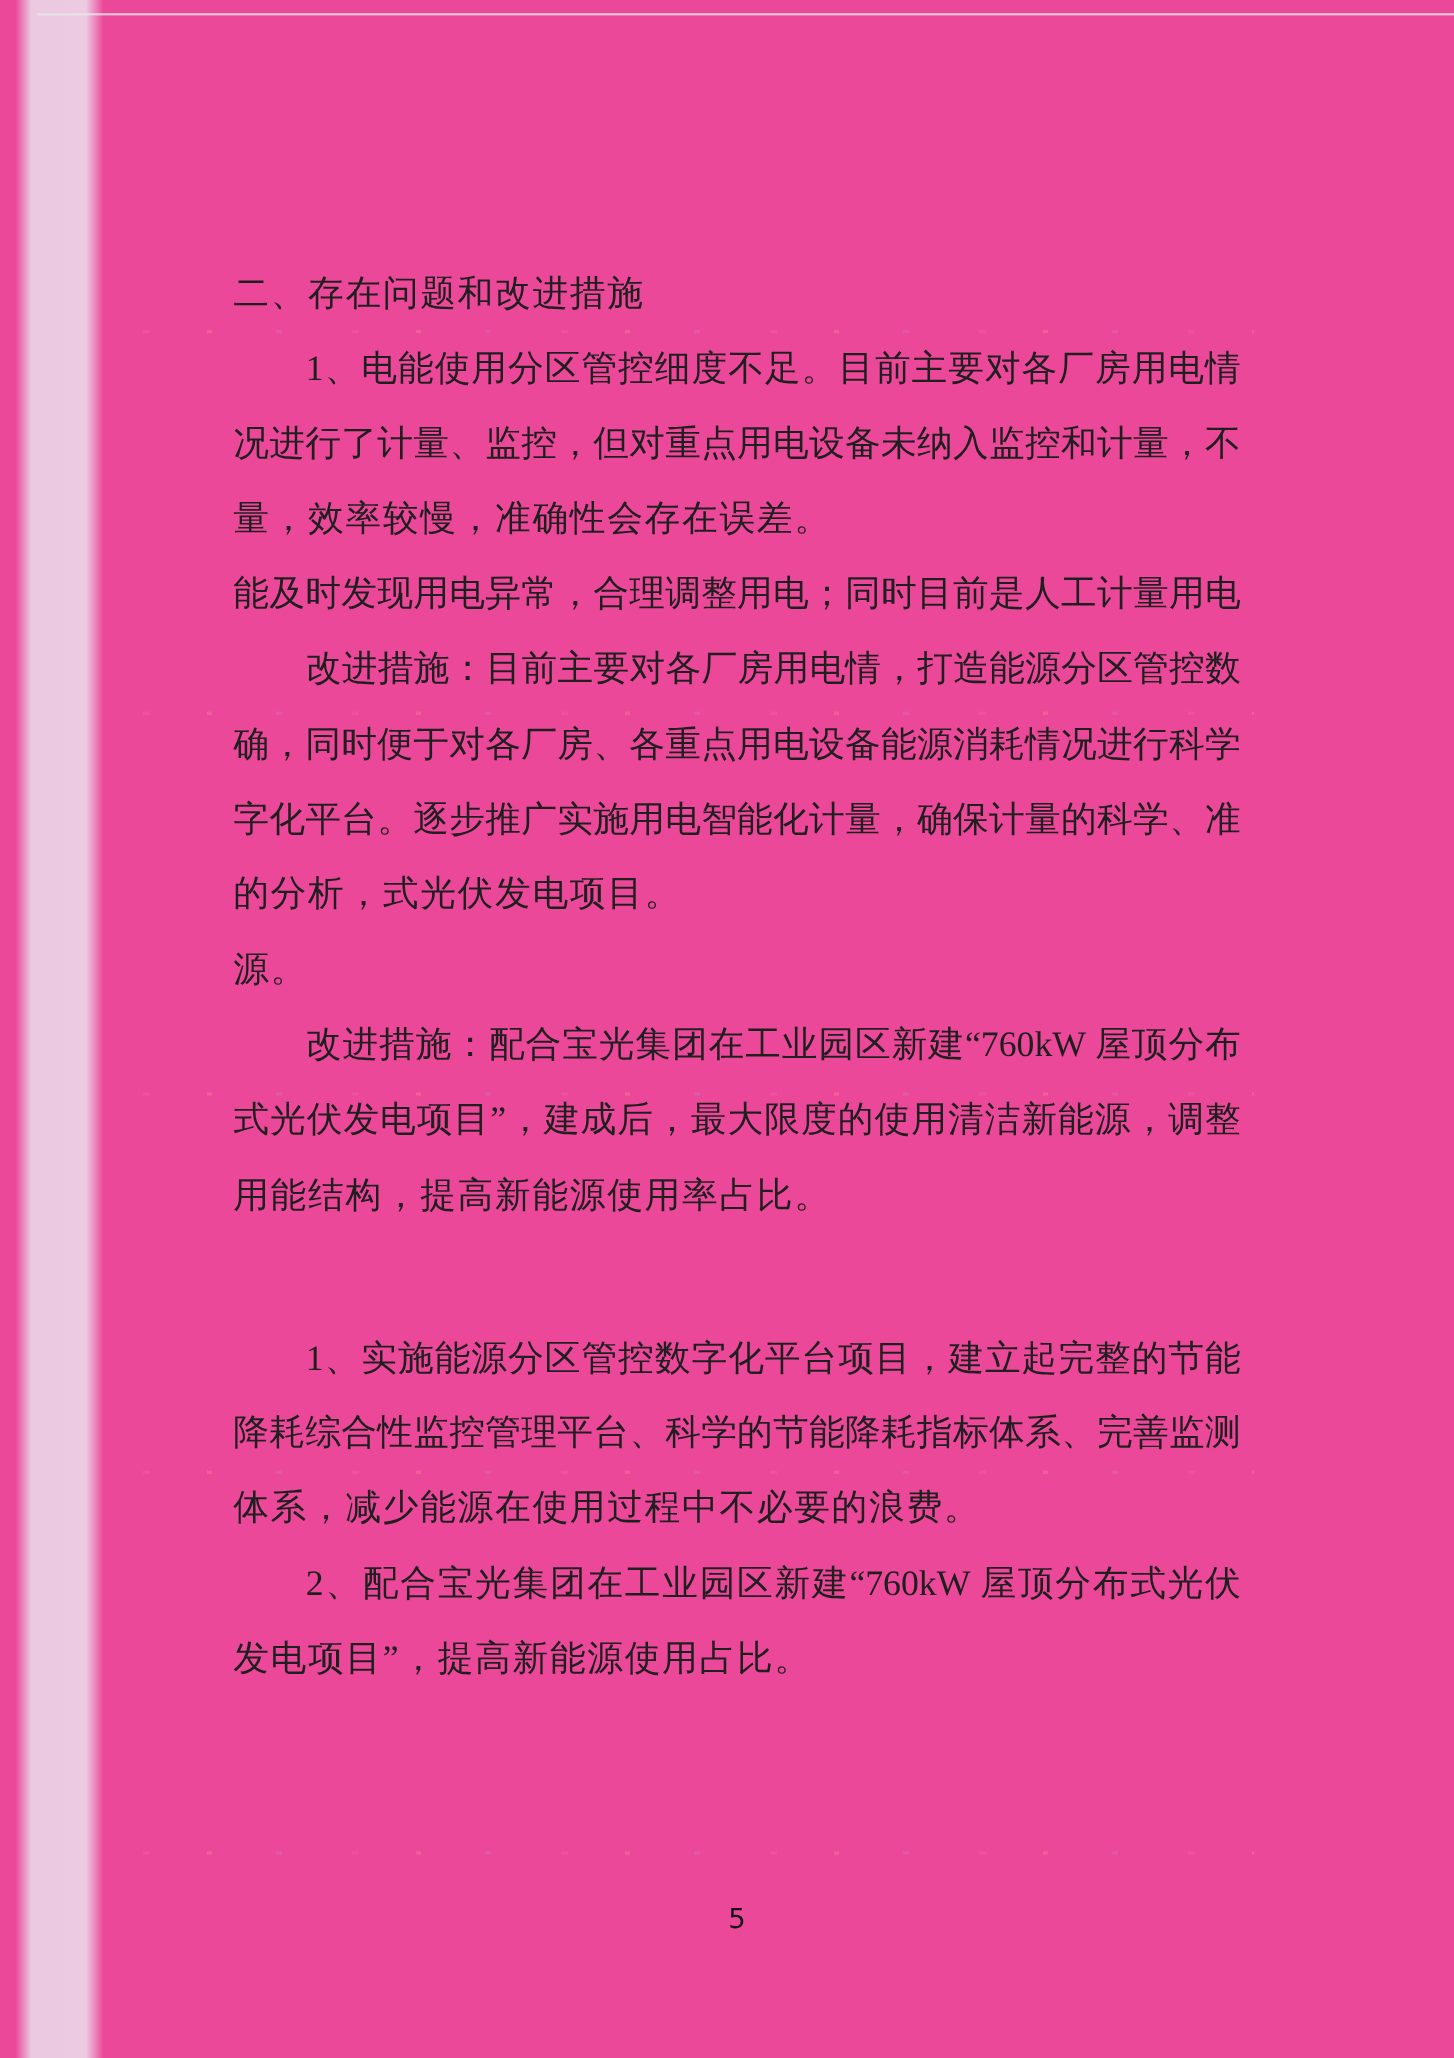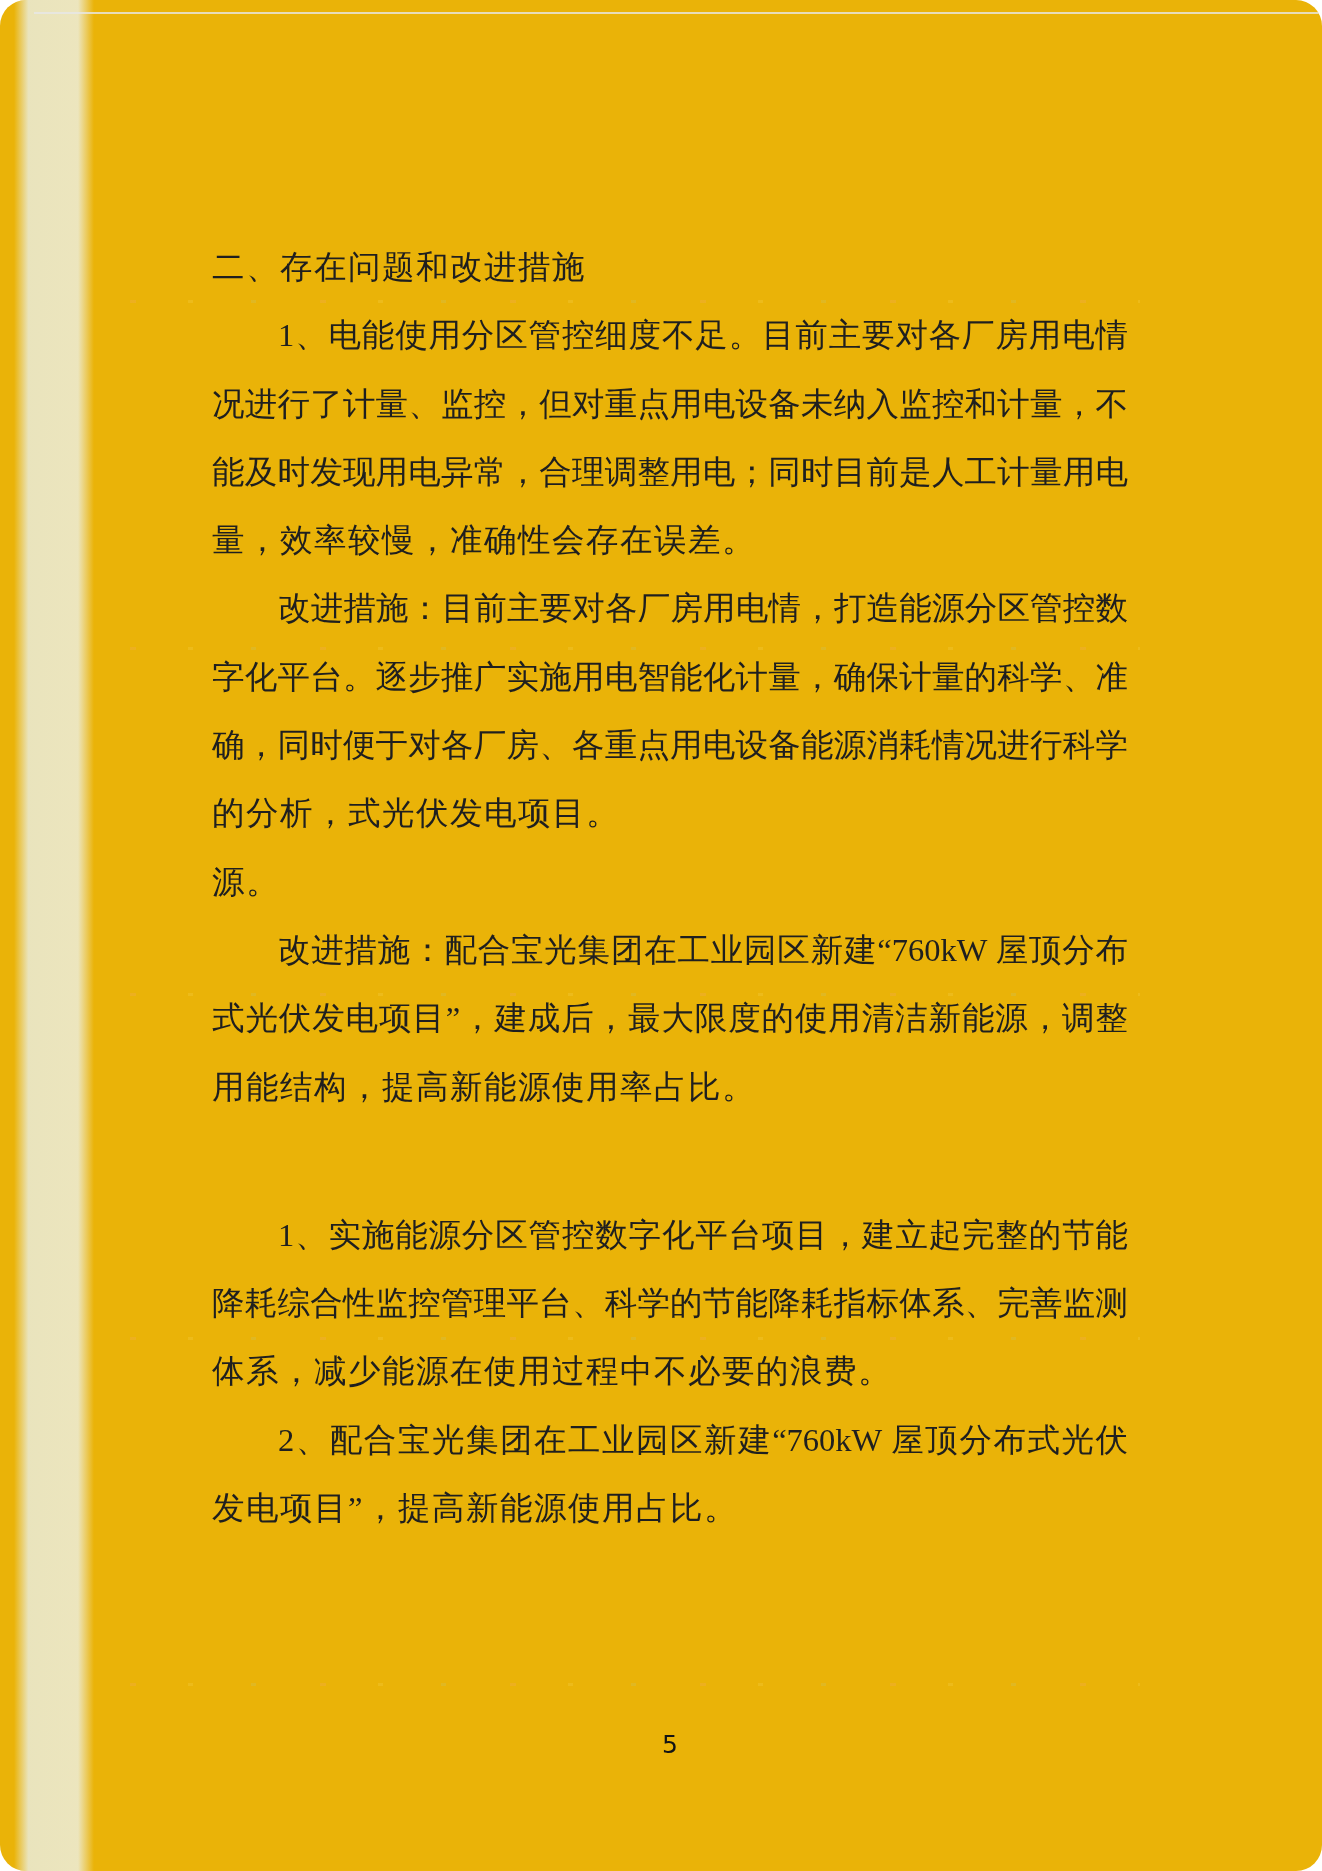--- a/index.html
+++ b/index.html
@@ -4,25 +4,24 @@
 <style>
   html, body {
     margin: 0;
     padding: 0;
     background: #ffffff;
   }
   .page {
     position: relative;
     width: 1322px;
     height: 1871px;
-    background: #eab308;
+    background: #ec4899;
     overflow: hidden;
     font-family: "Liberation Serif", "DejaVu Serif", serif;
     color: #1f1f1f;
-    border-radius: 26px;
   }
   
   .scan-strip {
     position: absolute;
     left: 14px;
     top: 0;
     width: 80px;
     height: 100%;
     background: linear-gradient(90deg, rgba(226,240,246,0) 0%, #e9f4f9 18%, #edf6fa 80%, rgba(226,240,246,0) 100%);
     opacity: 0.75;
@@ -97,25 +96,25 @@
   <div class="art" style="top:300px"></div>
   <div class="art" style="top:647px"></div>
   <div class="art" style="top:993px"></div>
   <div class="art" style="top:1337px"></div>
   <div class="art" style="top:1683px"></div>
 
   <div id="text-block">
       <div class="line heading">二、存在问题和改进措施</div>
       <div class="line body indent justify">1、电能使用分区管控细度不足。目前主要对各厂房用电情</div>
       <div class="line body justify">况进行了计量、监控，但对重点用电设备未纳入监控和计量，不</div>
+      <div class="line body">量，效率较慢，准确性会存在误差。</div>
       <div class="line body justify">能及时发现用电异常，合理调整用电；同时目前是人工计量用电</div>
-      <div class="line body">量，效率较慢，准确性会存在误差。</div>
       <div class="line body indent justify">改进措施：目前主要对各厂房用电情，打造能源分区管控数</div>
+      <div class="line body justify">确，同时便于对各厂房、各重点用电设备能源消耗情况进行科学</div>
       <div class="line body justify">字化平台。逐步推广实施用电智能化计量，确保计量的科学、准</div>
-      <div class="line body justify">确，同时便于对各厂房、各重点用电设备能源消耗情况进行科学</div>
       <div class="line body">的分析，式光伏发电项目。</div>
       <div class="line body">源。</div>
       <div class="line body indent justify">改进措施：配合宝光集团在工业园区新建“760kW 屋顶分布</div>
       <div class="line body justify">式光伏发电项目”，建成后，最大限度的使用清洁新能源，调整</div>
       <div class="line body">用能结构，提高新能源使用率占比。</div>
       <div class="line blank"></div>
       <div class="line body indent justify">1、实施能源分区管控数字化平台项目，建立起完整的节能</div>
       <div class="line body justify">降耗综合性监控管理平台、科学的节能降耗指标体系、完善监测</div>
       <div class="line body">体系，减少能源在使用过程中不必要的浪费。</div>
       <div class="line body indent justify">2、配合宝光集团在工业园区新建“760kW 屋顶分布式光伏</div>

